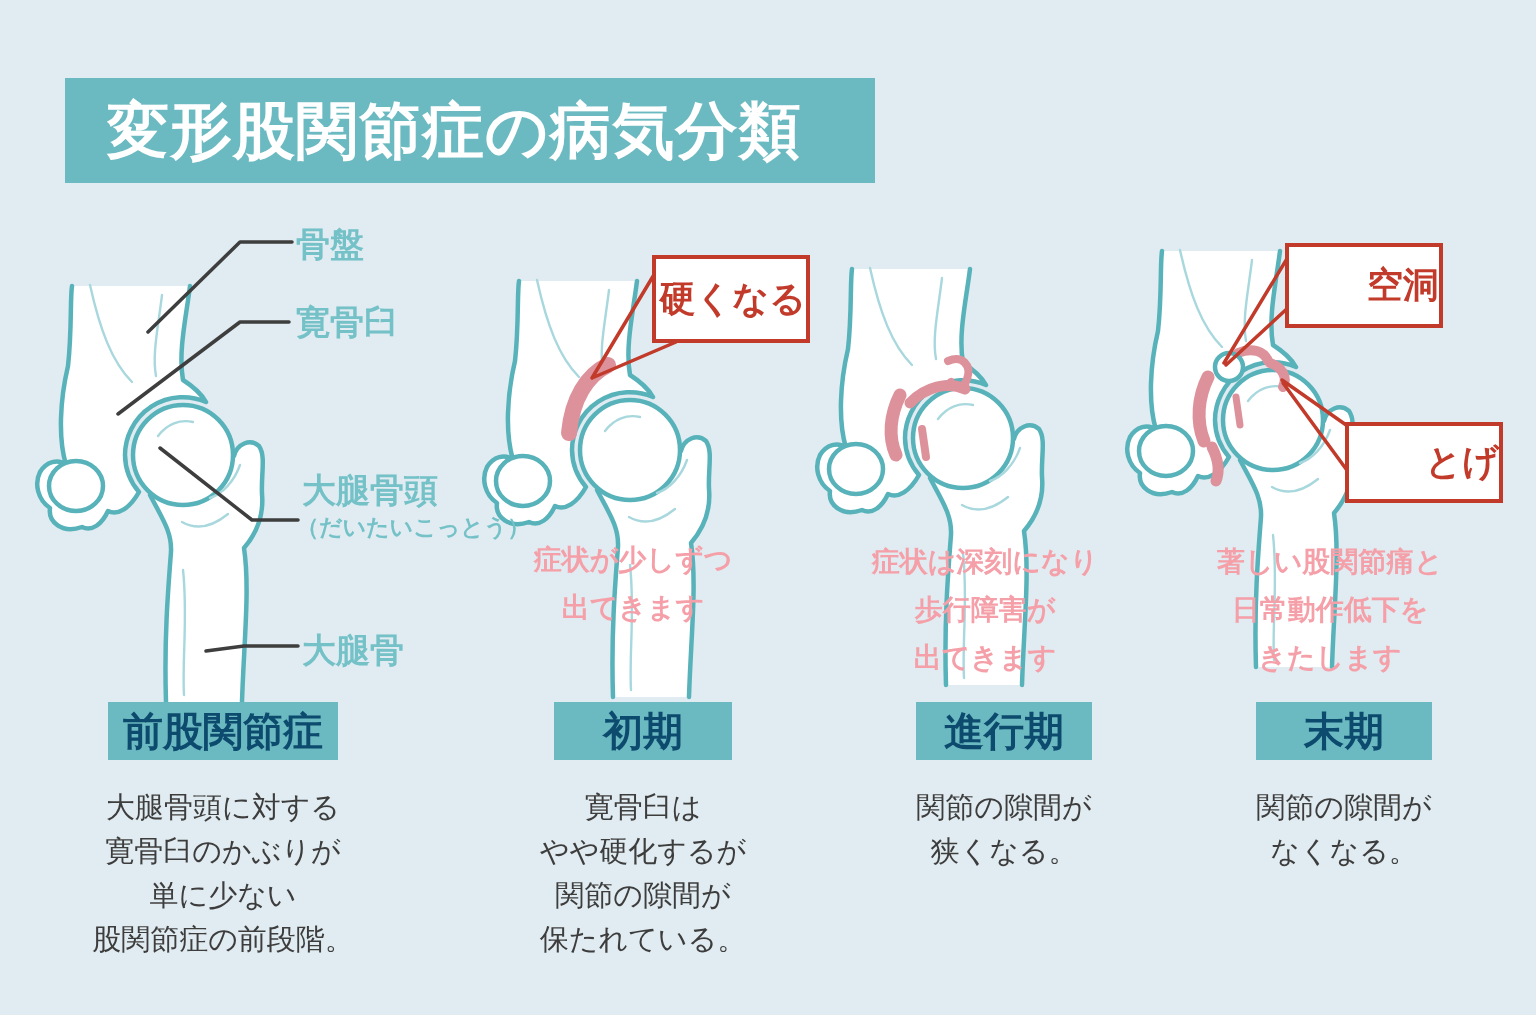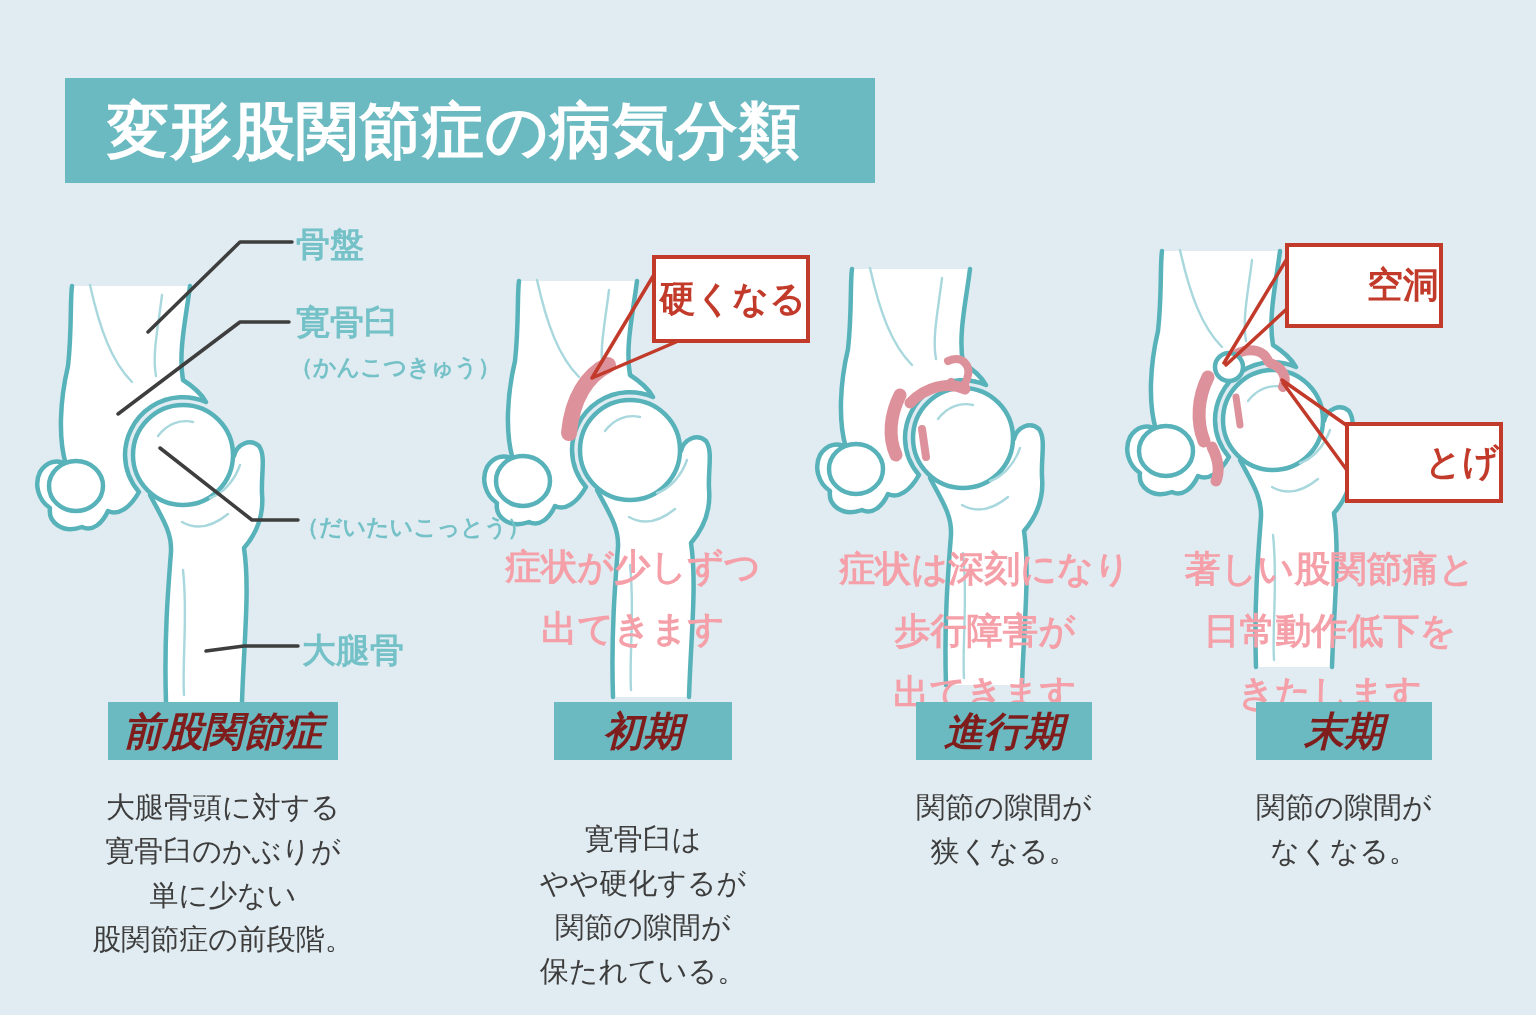--- a/index.html
+++ b/index.html
@@ -27,26 +27,26 @@
     display:flex; align-items:center; padding-left:42px; box-sizing:border-box;
   }
   .title-banner span { color:#ffffff; font-size:62px; font-weight:800; letter-spacing:1px; }
 
   .anat-label { position:absolute; color:var(--label-teal,#74c1c7); font-weight:700; white-space:nowrap; }
   .anat-label.lg { font-size:34px; }
   .anat-label.sm { font-size:23px; font-weight:600; }
 
   .note {
     position:absolute; width:360px; text-align:center; white-space:pre-line;
-    color:var(--note-pink,#f59fa8); font-weight:800; font-size:36px; line-height:1.72;
+    color:var(--note-pink,#f59fa8); font-weight:800; font-size:28px; line-height:1.72;
   }
   .stage-banner {
     position:absolute; top:702px; height:58px; background:var(--teal-banner,#6cbac1);
-    color:#7f1d1d; font-weight:800; font-size:40px;
-    display:flex; align-items:center; justify-content:center;font-style:italic;
+    color:#0c4a6e; font-weight:800; font-size:40px;
+    display:flex; align-items:center; justify-content:center;
   }
   .desc {
     position:absolute; top:785px; width:380px; text-align:center; white-space:pre-line;
     color:var(--text-dark,#3e3d3d); font-size:29px; line-height:1.52; font-weight:500;
   }
   .callout {
     position:absolute; background:#ffffff; border:4px solid var(--callout-red,#c23a2a);
     box-sizing:border-box; display:flex; align-items:center; justify-content:flex-end;
     color:var(--callout-red,#c23a2a); font-weight:800; font-size:36px;
   }
@@ -135,21 +135,21 @@
       <path class="beak" d="M1282,380 L1349,427 M1283,383 L1349,473"></path>
     </g>
   </svg>
 
   <div class="title-banner">
     <span>変形股関節症の病気分類</span>
   </div>
 
   <div class="anat-label lg" style="left:296px; top:222px;">骨盤</div>
   <div class="anat-label lg" style="left:296px; top:300px;">寛骨臼</div>
-  <div class="anat-label sm" style="left:290px; top:352px;">（かんこつきゅう）</div>
+  <div class="anat-label lg" style="left:302px; top:468px;">大腿骨頭</div>
   <div class="anat-label sm" style="left:296px; top:512px;">（だいたいこっとう）</div>
   <div class="anat-label lg" style="left:302px; top:628px;">大腿骨</div>
 
   <div class="callout" style="left:652px; top:255px; width:158px; height:88px;">
     <span>硬くなる</span>
   </div>
   <div class="callout" style="left:1285px; top:243px; width:158px; height:85px;">
     <span>空洞</span>
   </div>
   <div class="callout" style="left:1345px; top:422px; width:158px; height:81px;">
@@ -167,21 +167,21 @@
 
   <div class="stage-banner" style="left:108px; width:230px;">前股関節症</div>
   <div class="stage-banner" style="left:554px; width:178px;">初期</div>
   <div class="stage-banner" style="left:916px; width:176px;">進行期</div>
   <div class="stage-banner" style="left:1256px; width:176px;">末期</div>
 
   <div class="desc" style="left:33px;">大腿骨頭に対する
 寛骨臼のかぶりが
 単に少ない
 股関節症の前段階。</div>
-  <div class="desc" style="left:453px;margin-top:32px;">寛骨臼は
+  <div class="desc" style="left:453px;">寛骨臼は
 やや硬化するが
 関節の隙間が
 保たれている。</div>
   <div class="desc" style="left:814px;">関節の隙間が
 狭くなる。</div>
   <div class="desc" style="left:1154px;">関節の隙間が
 なくなる。</div>
 
 </div>
 

